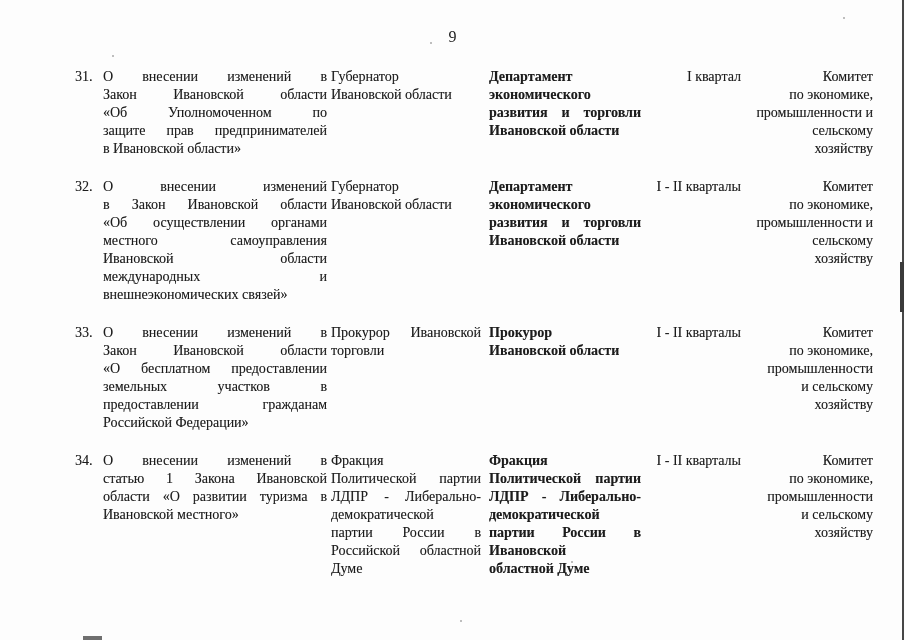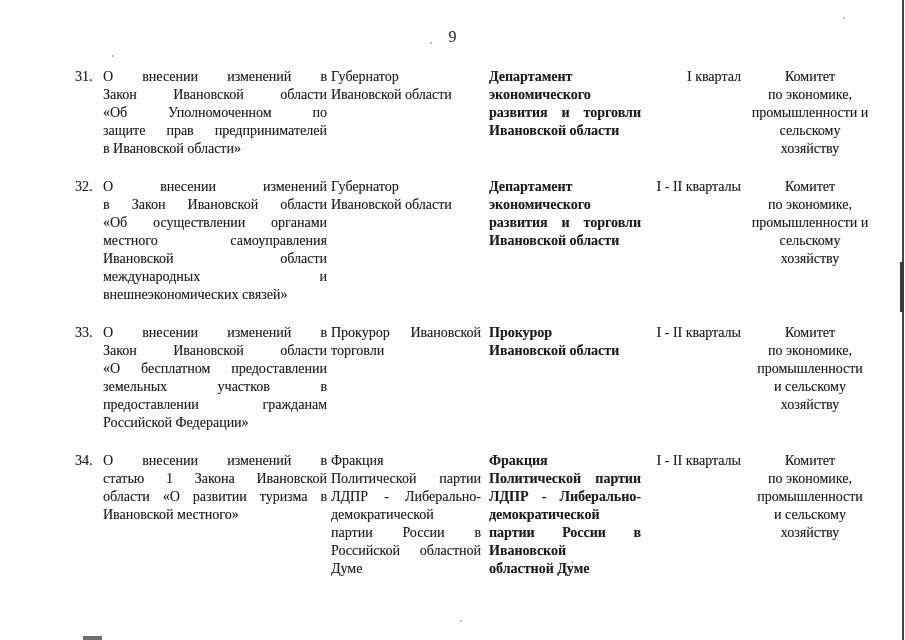--- a/index.html
+++ b/index.html
@@ -42,21 +42,21 @@
   }
   .c-num   { width: 28px; }
   .c-title { width: 228px; padding-right: 4px !important; }
   .c-init  { width: 158px; padding-right: 8px !important; }
   .c-resp  { width: 154px; padding-right: 2px !important; font-weight: bold; }
   .c-term  { width: 104px; padding-right: 6px !important; text-align: right; }
   .c-comm  { width: 126px; }
   .line { min-height: 18px; }
   .cell-just .line { text-align: justify; text-align-last: justify; }
   .cell-just .line:last-child { text-align: left; text-align-last: auto; }
-  .cell-left .line { text-align: center; }
+  .cell-left .line { text-align: right; }
   
   .scan-edge-right {
     position: absolute;
     top: 0; left: 902px;
     width: 2px; height: 640px;
     background: #474747;
   }
   .scan-edge-blob {
     position: absolute;
     left: 900px; top: 262px;

